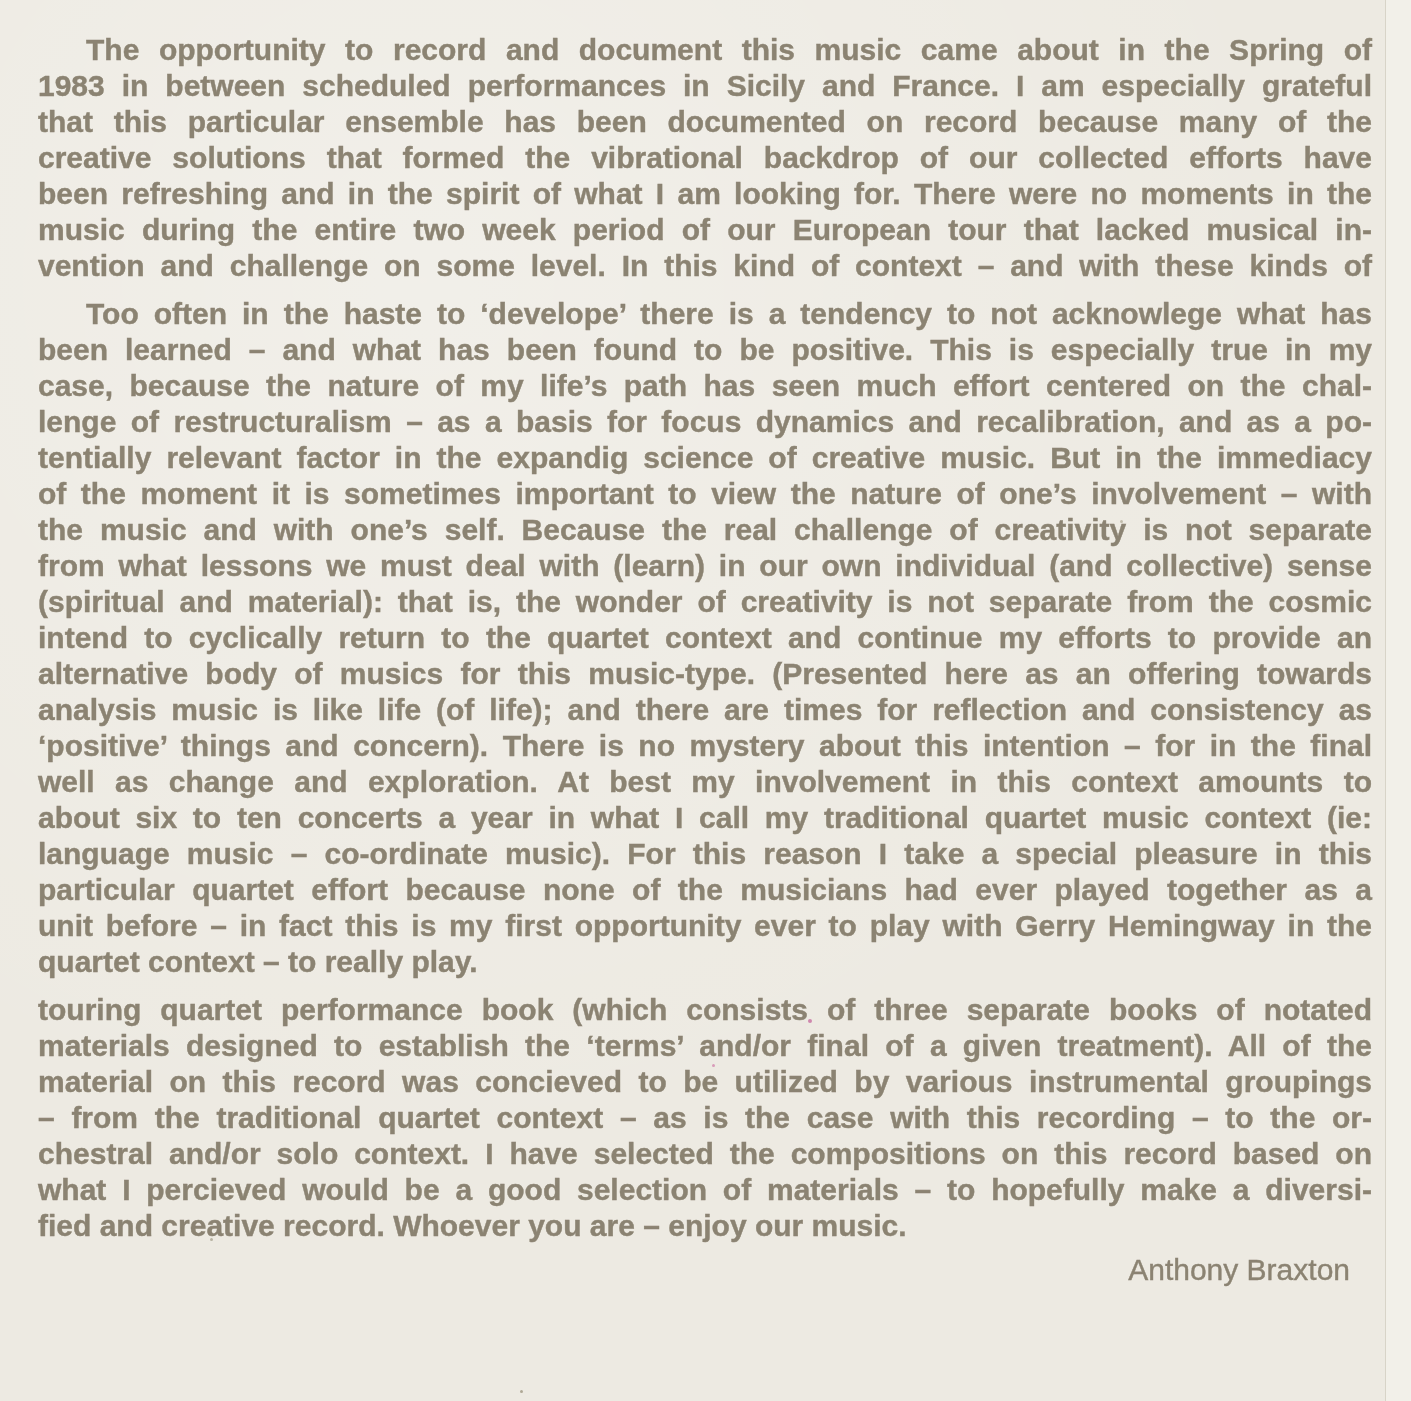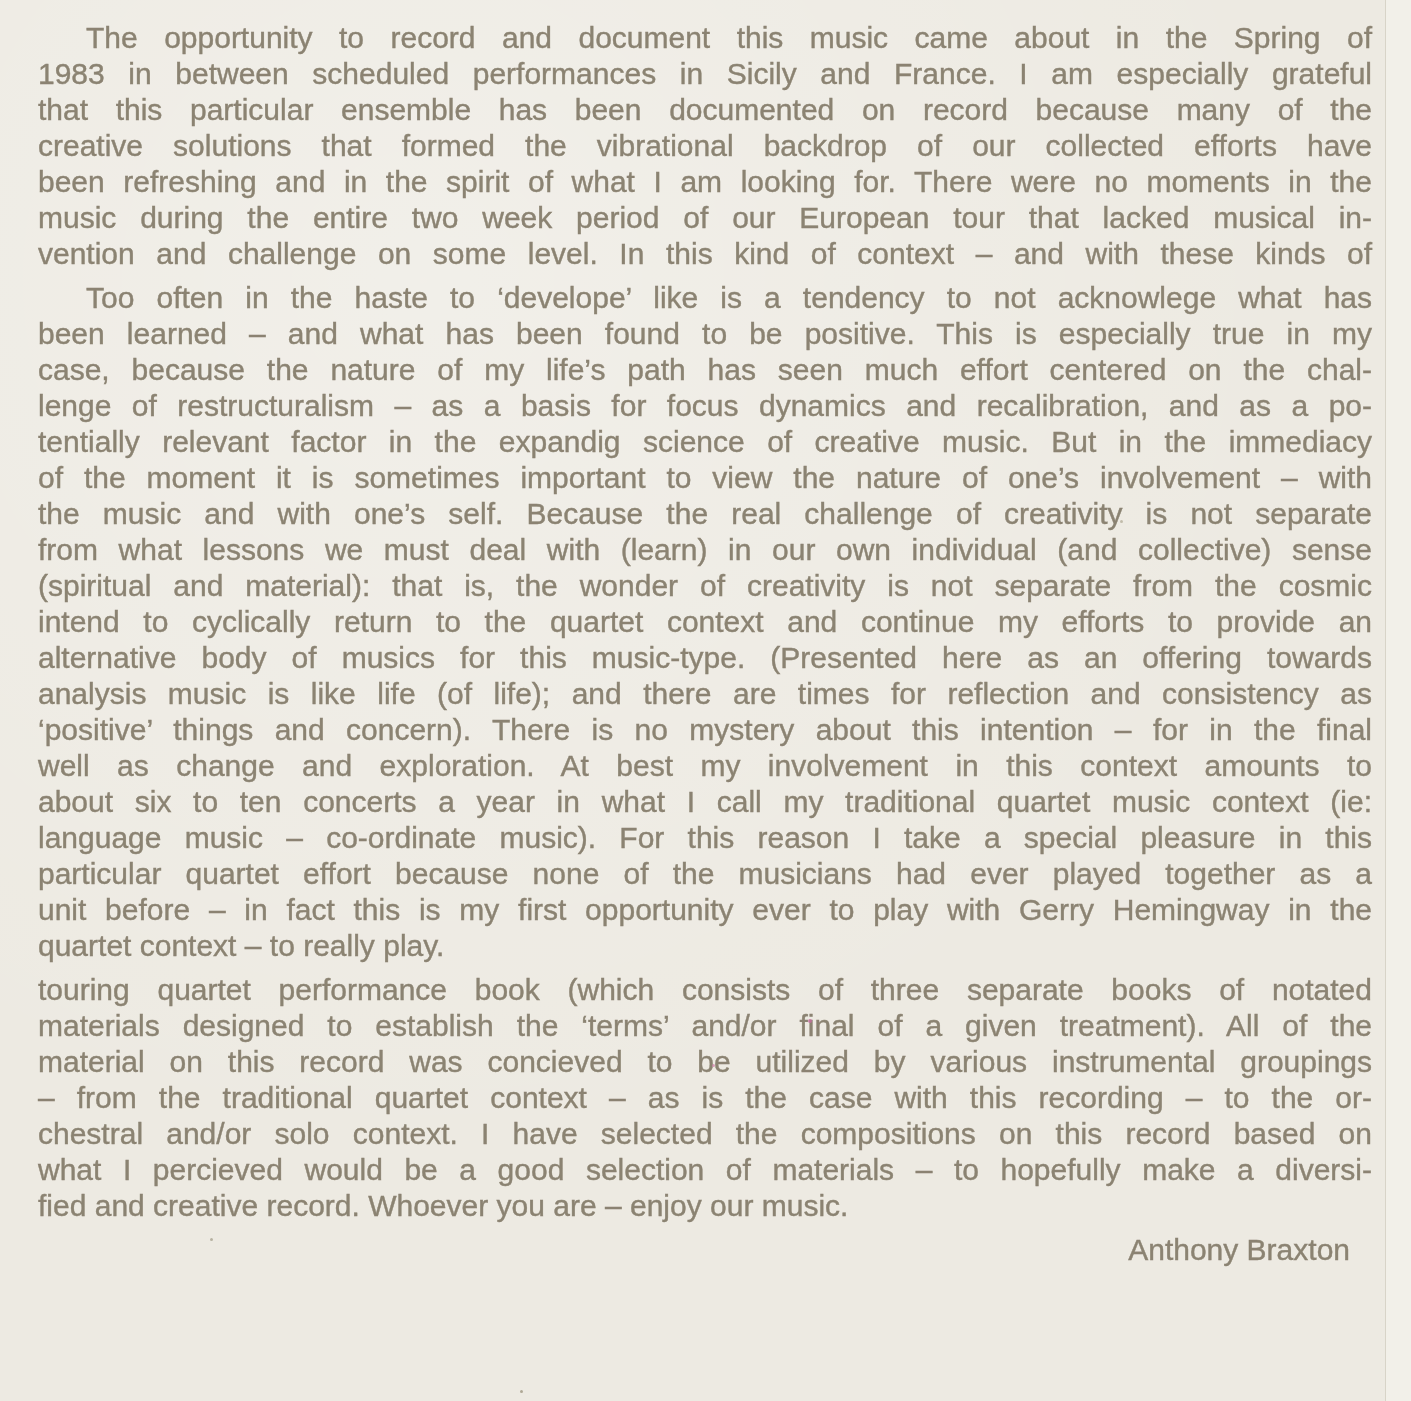--- a/index.html
+++ b/index.html
@@ -25,21 +25,22 @@
     font-family: "Liberation Sans", sans-serif;
     font-size: 30px;
     line-height: 36px;
     color: var(--ink);
     -webkit-text-stroke: 0.4px currentColor;
     background:
       radial-gradient(circle at 30% 20%, rgba(255,255,255,0.25), rgba(255,255,255,0) 60%),
       var(--bg);
   }
   .paragraph {
-    margin: 0 0 8px 0;
+    margin: 12px 0 8px 0;
+    font-weight: bold;
   }
   .line {
     text-align: justify;
     text-align-last: justify;
   }
   .line.para-first {
     text-indent: 48px;
   }
   .line.para-last {
     text-align-last: left;
@@ -75,21 +76,21 @@
       <div class="paragraph">
         <div class="line para-first">The opportunity to record and document this music came about in the Spring of</div>
         <div class="line">1983 in between scheduled performances in Sicily and France. I am especially grateful</div>
         <div class="line">that this particular ensemble has been documented on record because many of the</div>
         <div class="line">creative solutions that formed the vibrational backdrop of our collected efforts have</div>
         <div class="line">been refreshing and in the spirit of what I am looking for. There were no moments in the</div>
         <div class="line">music during the entire two week period of our European tour that lacked musical in-</div>
         <div class="line">vention and challenge on some level. In this kind of context – and with these kinds of</div>
       </div>
       <div class="paragraph">
-        <div class="line para-first">Too often in the haste to ‘develope’ like is a tendency to not acknowlege what has</div>
+        <div class="line para-first">Too often in the haste to ‘develope’ there is a tendency to not acknowlege what has</div>
         <div class="line">been learned – and what has been found to be positive. This is especially true in my</div>
         <div class="line">case, because the nature of my life’s path has seen much effort centered on the chal-</div>
         <div class="line">lenge of restructuralism – as a basis for focus dynamics and recalibration, and as a po-</div>
         <div class="line">tentially relevant factor in the expandig science of creative music. But in the immediacy</div>
         <div class="line">of the moment it is sometimes important to view the nature of one’s involvement – with</div>
         <div class="line">the music and with one’s self. Because the real challenge of creativity is not separate</div>
         <div class="line">from what lessons we must deal with (learn) in our own individual (and collective) sense</div>
         <div class="line">(spiritual and material): that is, the wonder of creativity is not separate from the cosmic</div>
         <div class="line">intend to cyclically return to the quartet context and continue my efforts to provide an</div>
         <div class="line">alternative body of musics for this music-type. (Presented here as an offering towards</div>

